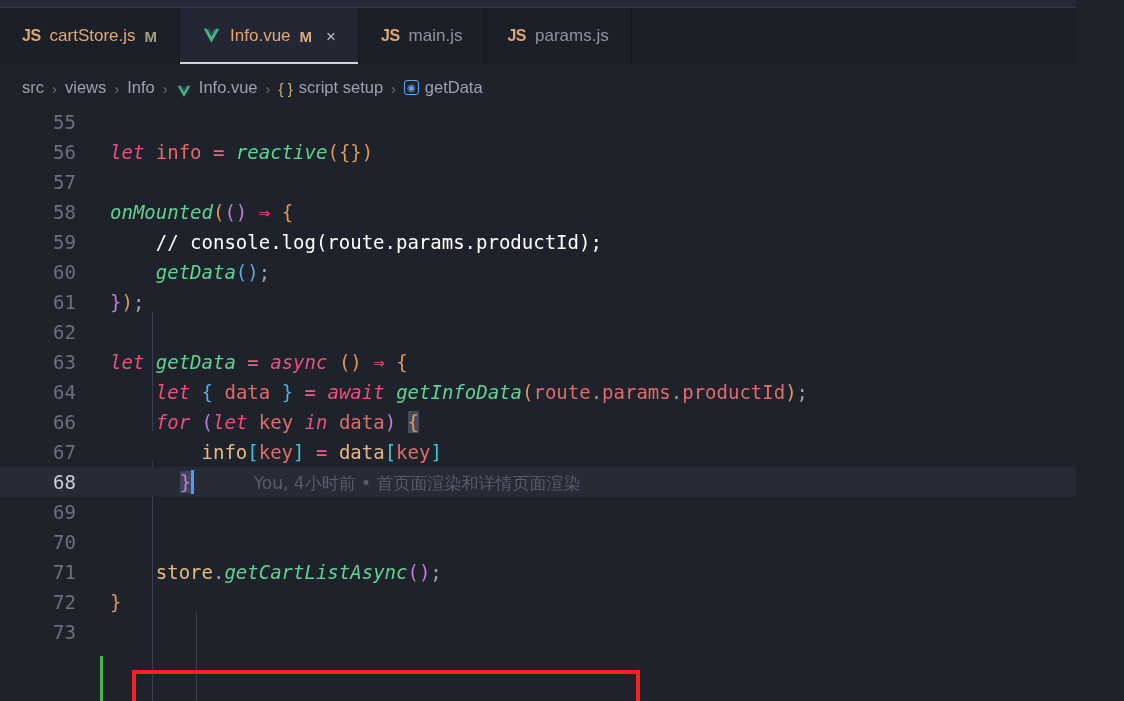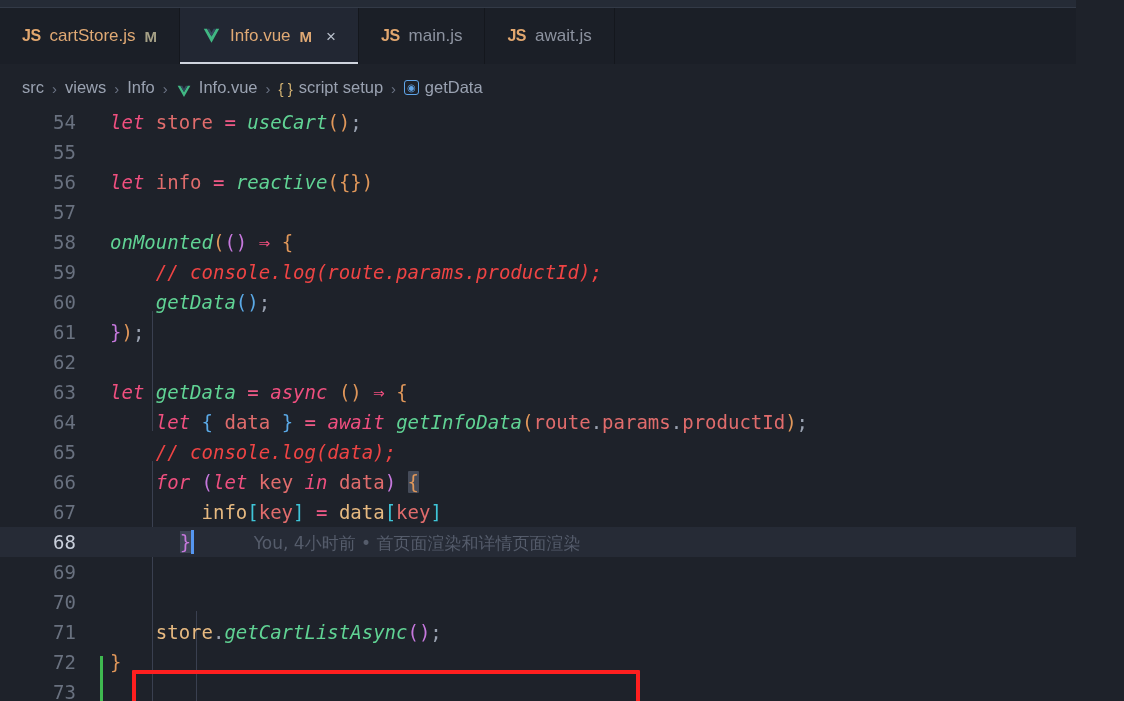--- a/index.html
+++ b/index.html
@@ -175,21 +175,21 @@
   }
 
   
   .t-kw     { color: #ef4f7f; font-style: italic; }           
   .t-var    { color: #e06c6c; }                                
   .t-op     { color: #f05a87; }                                
   .t-fn     { color: #60d394; font-style: italic; }                                
   .t-paren  { color: #e0975a; }                                
   .t-paren2 { color: #c678dd; }                                
   .t-punc   { color: #9aa2b1; }                                
-  .t-comment{ color: #ef4444; font-style: italic; }
+  .t-comment{ color: #ffffff; }
   .t-brace-b{ color: #5aa9e6; }                                
   .t-prop   { color: #e6b980; }                                
   .t-brack  { color: #3fc5d8; }                                
   .t-arrow  { color: #ef4f7f; }
   .t-curly-p{ color: #c678dd; }                                
   .t-blue   { color: #5aa9e6; }
 
   .bracket-hl { background: #454b59; border-radius: 1px; }
   .sel-hl { background: #3e4556; }
 
@@ -246,21 +246,21 @@
       <span class="tab-close">×</span>
     </div>
 
     <div class="tab inactive">
       <span class="tab-icon-js">JS</span>
       <span class="tab-label plain">main.js</span>
     </div>
 
     <div class="tab inactive">
       <span class="tab-icon-js">JS</span>
-      <span class="tab-label plain">await.js</span>
+      <span class="tab-label plain">params.js</span>
     </div>
   </div>
 
   <div class="breadcrumb">
     <span class="crumb">src</span>
     <span class="crumb-sep">›</span>
     <span class="crumb">views</span>
     <span class="crumb-sep">›</span>
     <span class="crumb">Info</span>
     <span class="crumb-sep">›</span>
@@ -286,24 +286,20 @@
     </div>
 
     <div class="indent-guide" style="left:152px; top:214px; height:120px;"></div>
     <div class="indent-guide" style="left:152px; top:364px; height:300px;"></div>
     <div class="indent-guide" style="left:196px; top:514px; height:150px;"></div>
 
     <div class="diffbar" style="top:559px; height:90px;"></div>
 
     <div class="code-area">
 
-      <div class="row">
-        <div class="gutter">54</div>
-        <div class="codetext"><span class="t-kw">let</span> <span class="t-var">store</span> <span class="t-op">=</span> <span class="t-fn">useCart</span><span class="t-paren">()</span><span class="t-punc">;</span></div>
-      </div>
 
       <div class="row">
         <div class="gutter">55</div>
         <div class="codetext"></div>
       </div>
 
       <div class="row">
         <div class="gutter">56</div>
         <div class="codetext"><span class="t-kw">let</span> <span class="t-var">info</span> <span class="t-op">=</span> <span class="t-fn">reactive</span><span class="t-paren">(</span><span class="t-paren">{}</span><span class="t-paren">)</span></div>
       </div>
@@ -341,24 +337,20 @@
       <div class="row">
         <div class="gutter">63</div>
         <div class="codetext"><span class="t-kw">let</span> <span class="t-fn">getData</span> <span class="t-op">=</span> <span class="t-kw">async</span> <span class="t-paren">()</span> <span class="t-arrow">⇒</span> <span class="t-paren">{</span></div>
       </div>
 
       <div class="row">
         <div class="gutter">64</div>
         <div class="codetext">    <span class="t-kw">let</span> <span class="t-brace-b">{</span> <span class="t-var">data</span> <span class="t-brace-b">}</span> <span class="t-op">=</span> <span class="t-kw">await</span> <span class="t-fn">getInfoData</span><span class="t-paren">(</span><span class="t-var">route</span><span class="t-punc">.</span><span class="t-var">params</span><span class="t-punc">.</span><span class="t-var">productId</span><span class="t-paren">)</span><span class="t-punc">;</span></div>
       </div>
 
-      <div class="row">
-        <div class="gutter">65</div>
-        <div class="codetext t-comment">    // console.log(data);</div>
-      </div>
 
       <div class="row">
         <div class="gutter">66</div>
         <div class="codetext">    <span class="t-kw">for</span> <span class="t-paren2">(</span><span class="t-kw">let</span> <span class="t-var">key</span> <span class="t-kw">in</span> <span class="t-var">data</span><span class="t-paren2">)</span> <span class="t-paren bracket-hl">{</span></div>
       </div>
 
       <div class="row">
         <div class="gutter">67</div>
         <div class="codetext">        <span class="t-prop">info</span><span class="t-brack">[</span><span class="t-var">key</span><span class="t-brack">]</span> <span class="t-op">=</span> <span class="t-prop">data</span><span class="t-brack">[</span><span class="t-var">key</span><span class="t-brack">]</span></div>
       </div>

